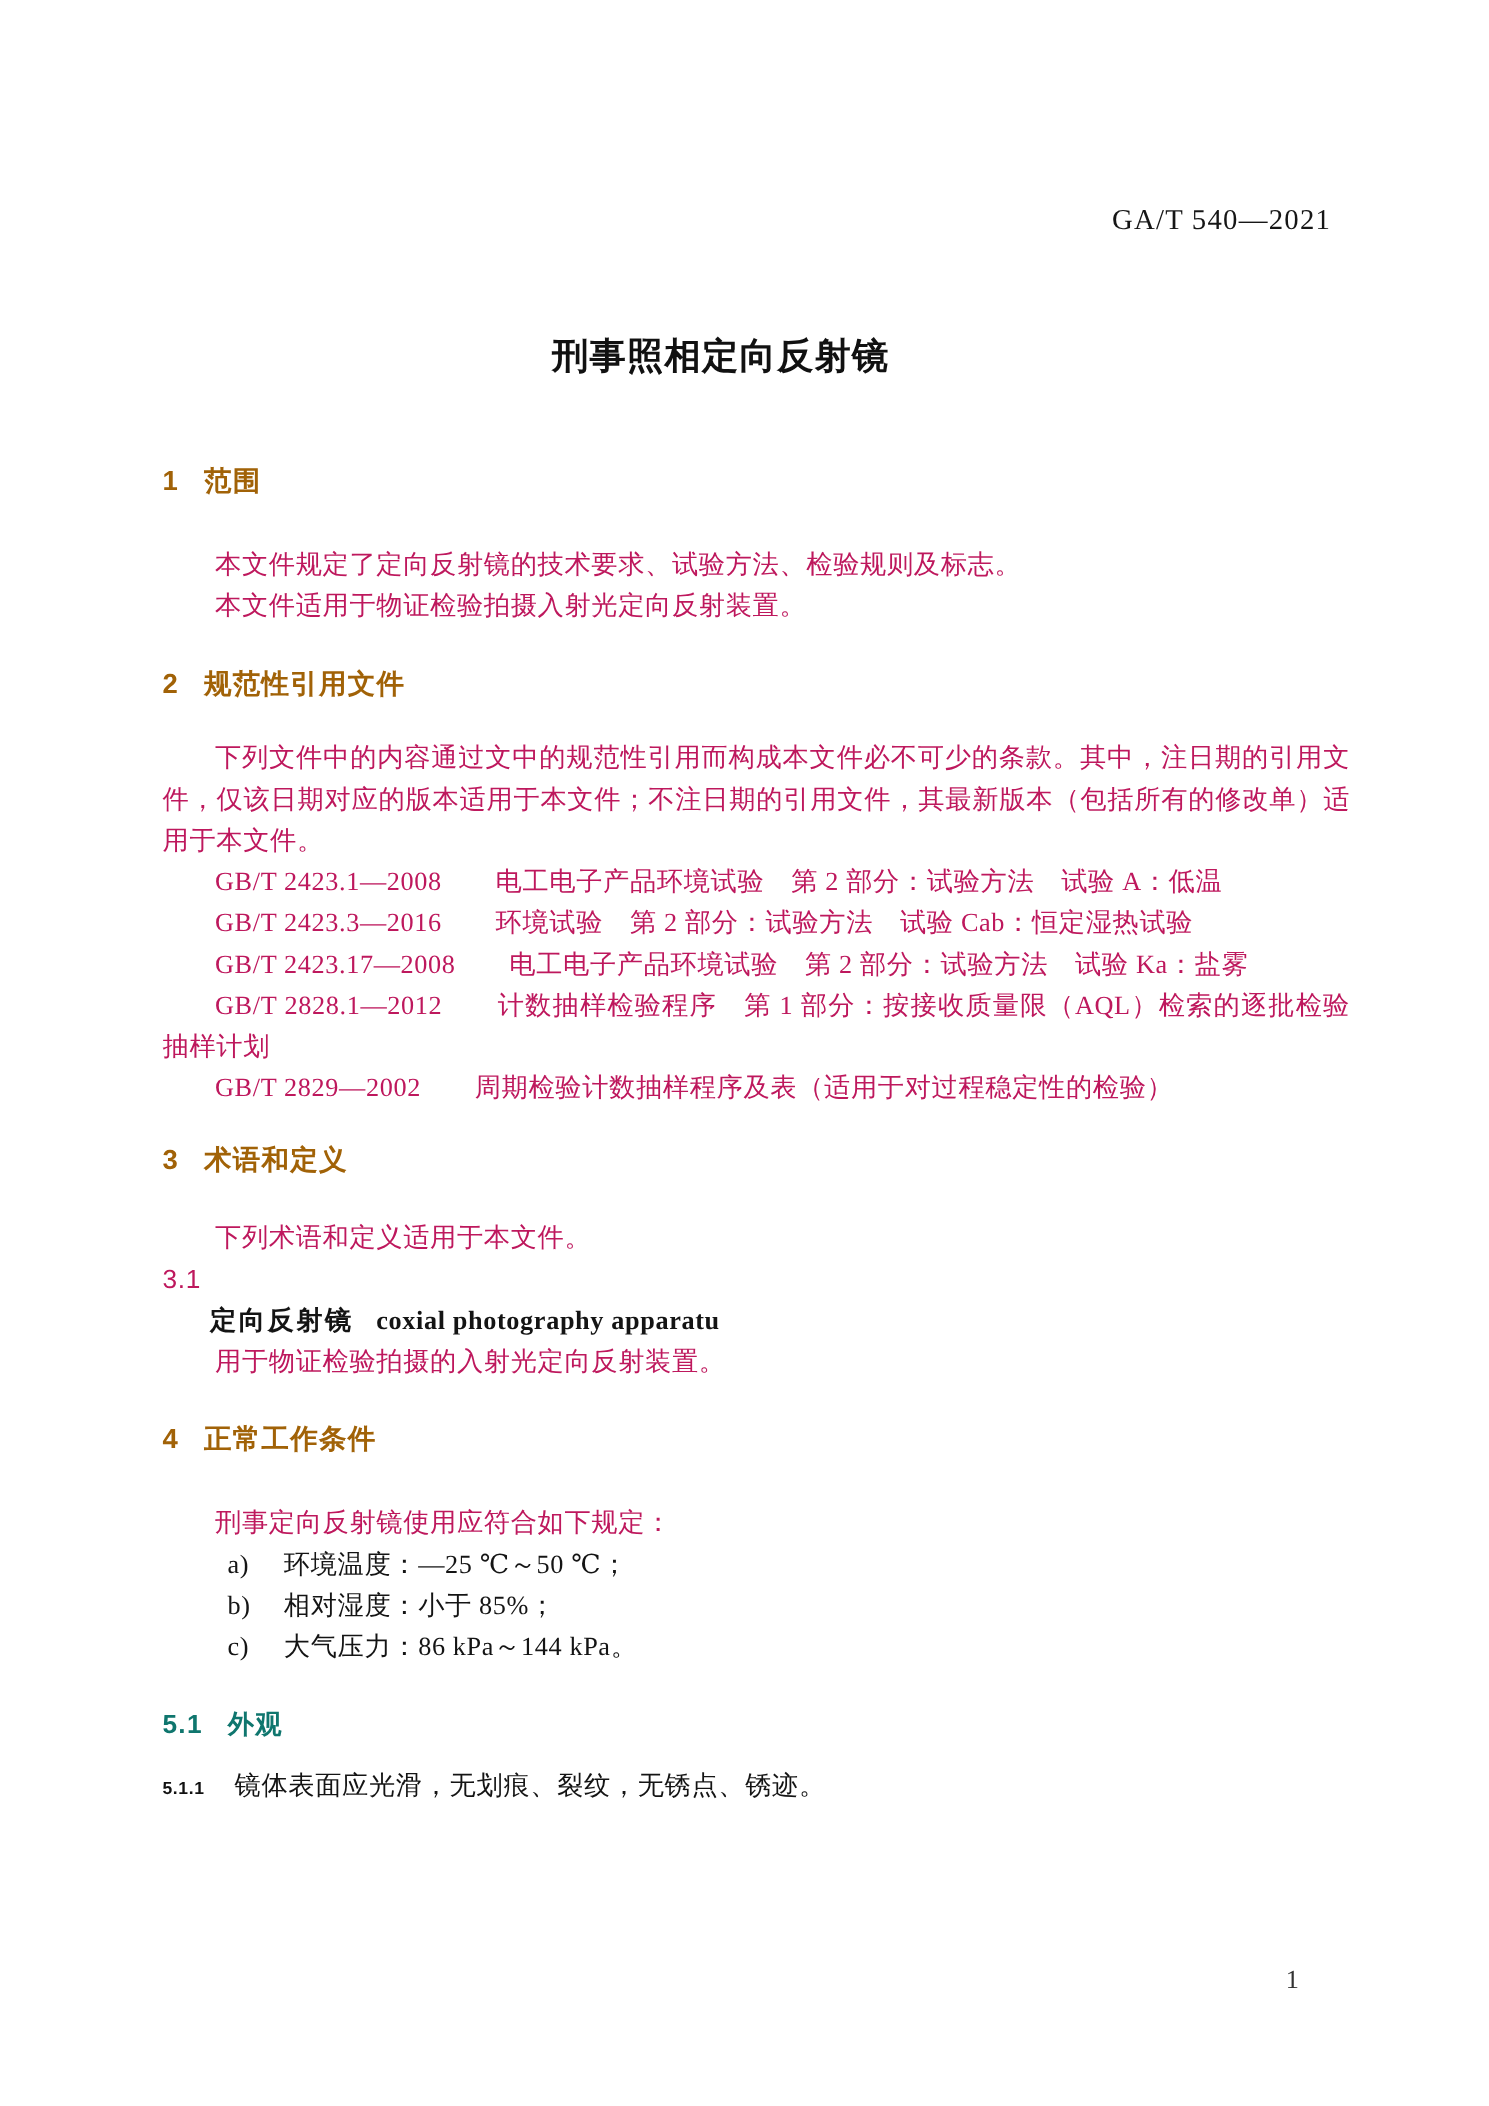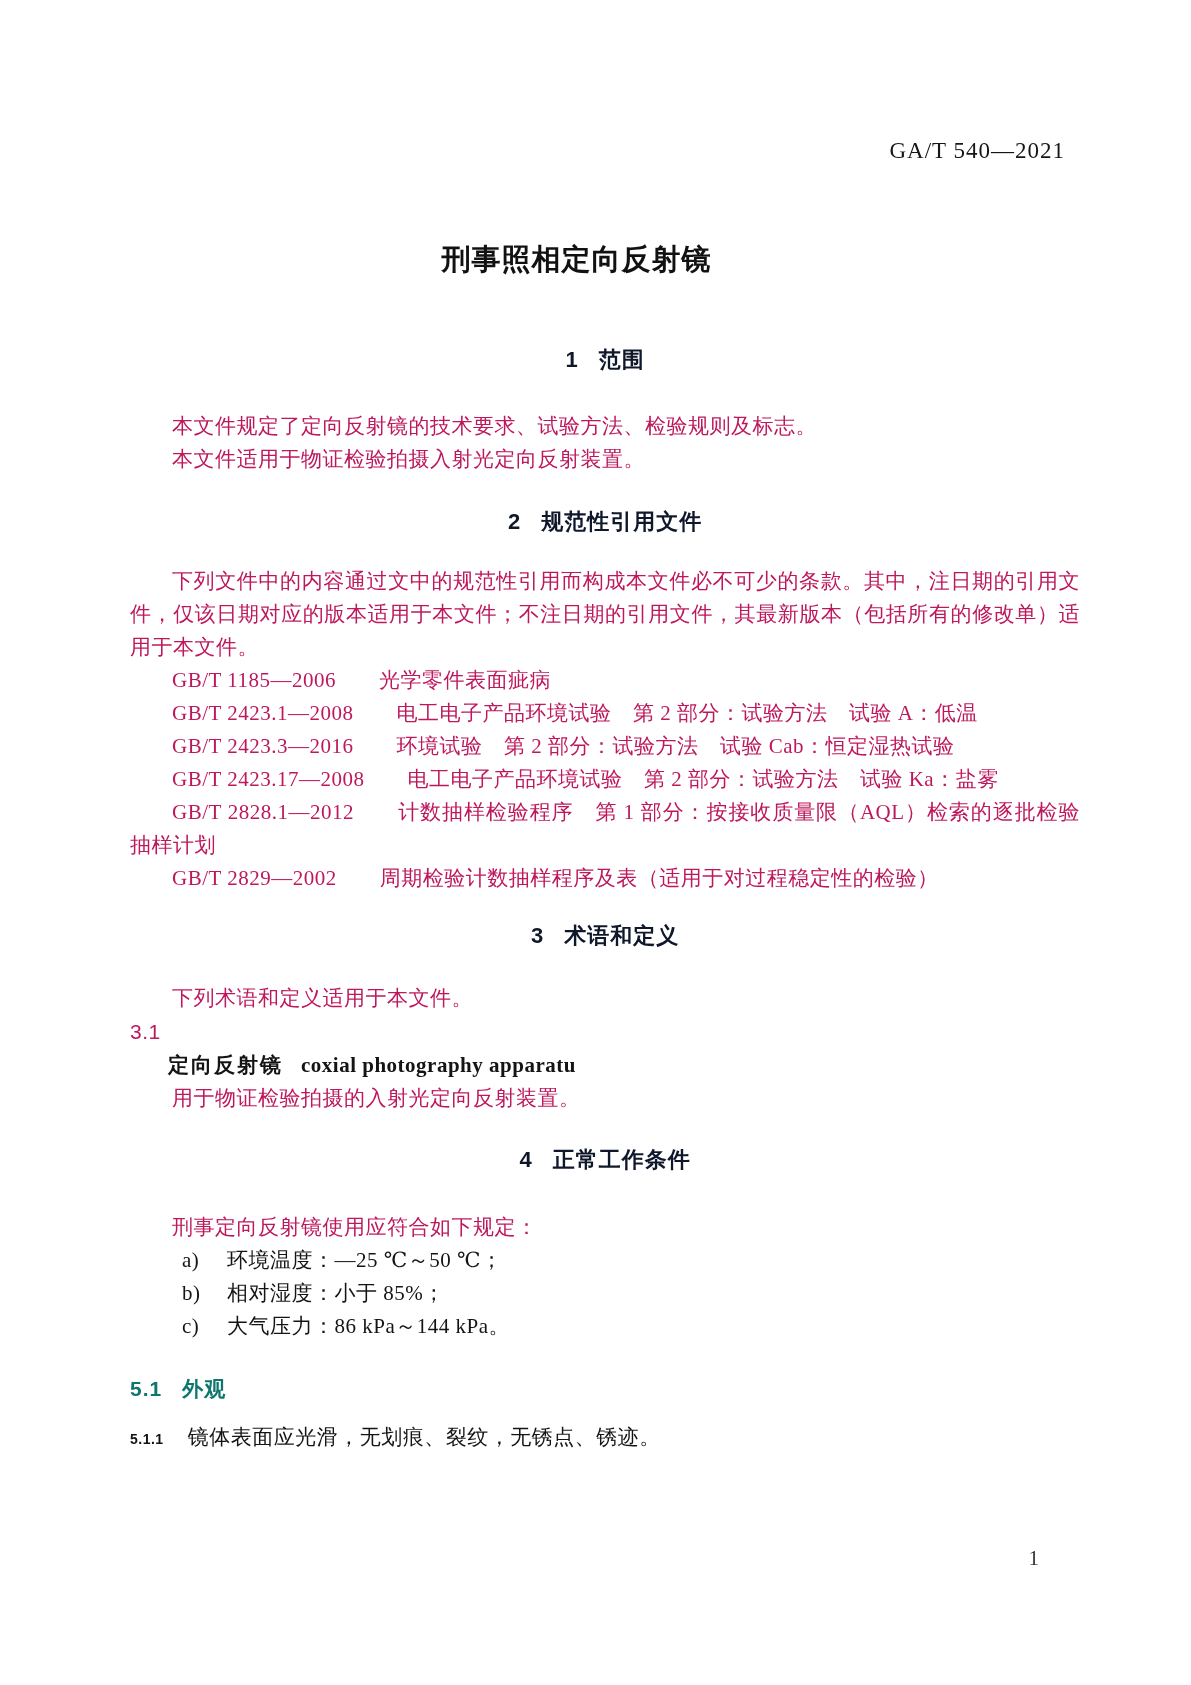--- a/index.html
+++ b/index.html
@@ -10,20 +10,21 @@
     position: relative;
     font-family: "Liberation Serif", "DejaVu Serif", serif;
     color: #141414;
     overflow: hidden;
   }
   .page {
     position: relative;
     width: 1191px;
     height: 1503px;
     background: #ffffff;
+    margin-top: 25px;
   }
   
   .doc-code {
     position: absolute;
     top: 138px;
     right: 126px;
     font-size: 23px;
     letter-spacing: 1px;
     font-family: "Liberation Serif", "DejaVu Serif", serif;
     color: #161616;
@@ -46,23 +47,22 @@
     position: absolute;
     top: 276px;
     left: 130px;
     width: 950px;
   }
   h2.sec-heading {
     font-family: "Liberation Sans", "DejaVu Sans", sans-serif;
     font-weight: 700;
     font-size: 22px;
     line-height: 28px;
-    color: #0f172a;
-    letter-spacing: 1px;
-    text-align: center;
+    color: #a16207;
+    letter-spacing: 1px;
   }
   h2 .sec-num { margin-right: 20px; font-weight: 700; }
   h3.sub-heading {
     font-family: "Liberation Sans", "DejaVu Sans", sans-serif;
     font-weight: 700;
     font-size: 21px;
     line-height: 28px;
     color: #0f766e;
     letter-spacing: 1px;
   }
@@ -149,21 +149,20 @@
     <h2 class="sec-heading mt-s1">
       <span class="sec-num">1</span><span>范围</span>
     </h2>
     <p class="body-line indent mt-p1">本文件规定了定向反射镜的技术要求、试验方法、检验规则及标志。</p>
     <p class="body-line indent">本文件适用于物证检验拍摄入射光定向反射装置。</p>
 
     <h2 class="sec-heading mt-s2">
       <span class="sec-num">2</span><span>规范性引用文件</span>
     </h2>
     <p class="body-line indent mt-intro2">下列文件中的内容通过文中的规范性引用而构成本文件必不可少的条款。其中，注日期的引用文件，仅该日期对应的版本适用于本文件；不注日期的引用文件，其最新版本（包括所有的修改单）适用于本文件。</p>
-    <p class="body-line indent">GB/T 1185—2006　　光学零件表面疵病</p>
     <p class="body-line indent">GB/T 2423.1—2008　　电工电子产品环境试验　第 2 部分：试验方法　试验 A：低温</p>
     <p class="body-line indent">GB/T 2423.3—2016　　环境试验　第 2 部分：试验方法　试验 Cab：恒定湿热试验</p>
     <p class="body-line indent">GB/T 2423.17—2008　　电工电子产品环境试验　第 2 部分：试验方法　试验 Ka：盐雾</p>
     <p class="body-line indent">GB/T 2828.1—2012　　计数抽样检验程序　第 1 部分：按接收质量限（AQL）检索的逐批检验抽样计划</p>
     <p class="body-line indent">GB/T 2829—2002　　周期检验计数抽样程序及表（适用于对过程稳定性的检验）</p>
 
     <h2 class="sec-heading mt-s3">
       <span class="sec-num">3</span><span>术语和定义</span>
     </h2>
     <p class="body-line indent mt-intro3">下列术语和定义适用于本文件。</p>

